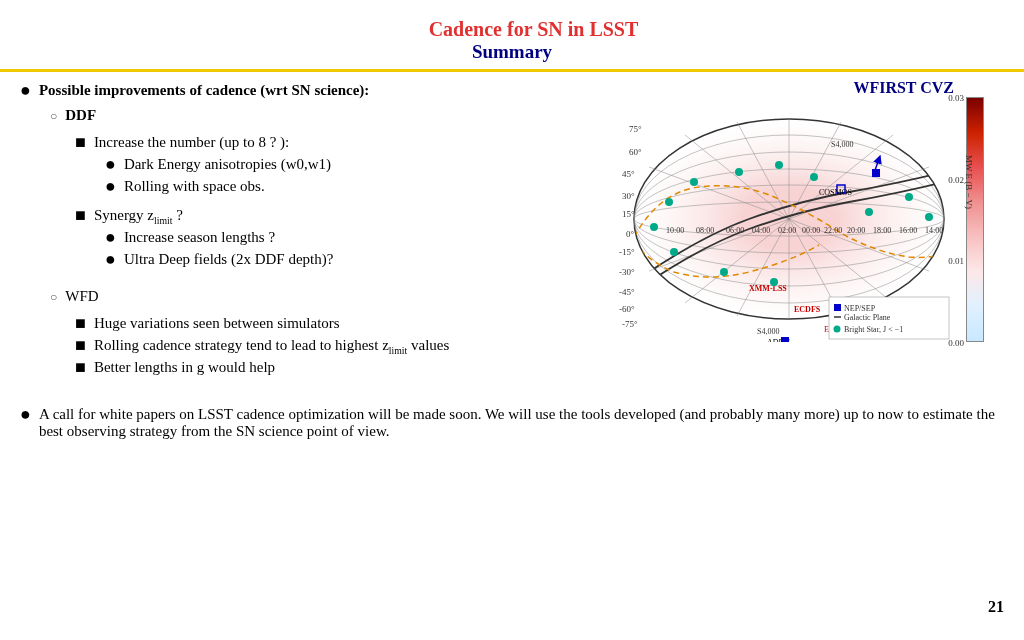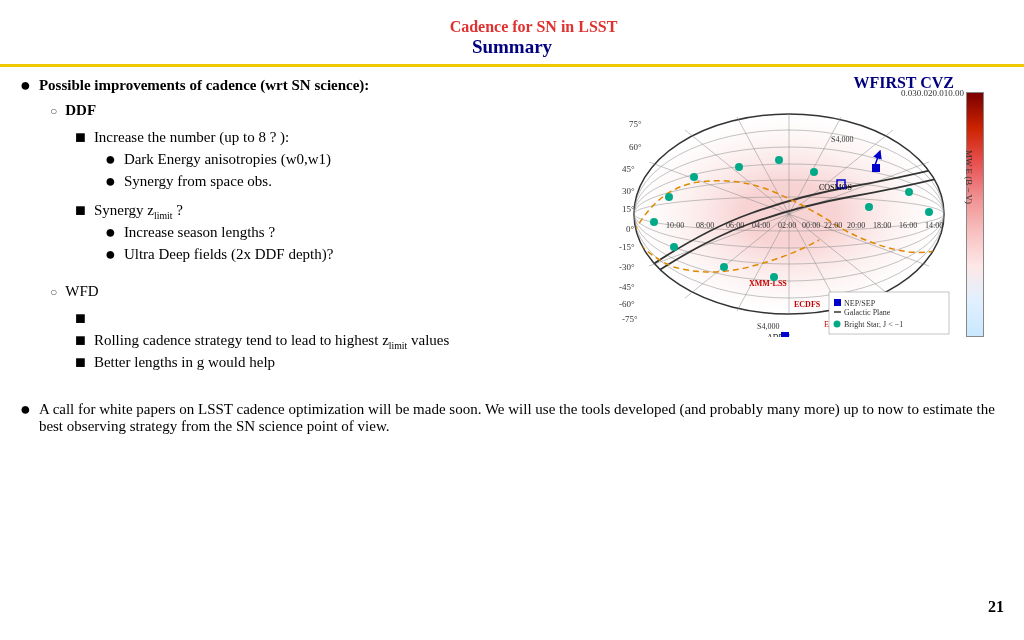--- a/index.html
+++ b/index.html
@@ -14,21 +14,21 @@
       position: relative;
     }
 
     .header {
       text-align: center;
       padding: 18px 0 6px 0;
     }
 
     .title-line1 {
       color: #e03030;
-      font-size: 16px;
+      font-size: 20px;
       font-weight: bold;
       padding-left: 43px;
     }
 
     .title-line2 {
       color: #000080;
       font-size: 19px;
       font-weight: bold;
     }
 
@@ -184,21 +184,21 @@
       <span>Increase the number (up to 8 ? ):</span>
     </div>
 
     <div class="bullet-l4">
       <span class="bullet-marker">●</span>
       <span>Dark Energy anisotropies (w0,w1)</span>
     </div>
 
     <div class="bullet-l4 section-gap">
       <span class="bullet-marker">●</span>
-      <span>Synergy from space obs.</span>
+      <span>Rolling with space obs.</span>
     </div>
 
     <div class="bullet-l3">
       <span class="bullet-marker">■</span>
       <span>
         <span>Synergy z</span><sub>limit</sub><span> ?</span>
       </span>
     </div>
 
     <div class="bullet-l4">
@@ -211,20 +211,21 @@
       <span>Ultra Deep fields (2x DDF depth)?</span>
     </div>
 
     <div class="bullet-l2 section-gap">
       <span class="bullet-marker">○</span>
       <span style="font-weight:normal;">WFD</span>
     </div>
 
     <div class="bullet-l3">
       <span class="bullet-marker">■</span>
+      <span>Huge variations seen between simulators</span>
     </div>
 
     <div class="bullet-l3">
       <span class="bullet-marker">■</span>
       <span>
         <span>Rolling cadence strategy tend to lead to highest z</span><sub>limit</sub><span> values</span>
       </span>
     </div>
 
     <div class="bullet-l3">
@@ -343,21 +344,21 @@
         <line x1="215" y1="220" x2="222" y2="220" stroke="#333" stroke-width="1.5"></line>
         <text x="225" y="223" font-size="8" fill="#333">Galactic Plane</text>
         <circle cx="218" cy="232" r="3.5" fill="#00aa88"></circle>
         <text x="225" y="235" font-size="8" fill="#333">Bright Star, J &lt; −1</text>
       </svg>
 
       <div style="position:absolute; right:0; top:20px; width:18px; height:245px;">
         <div style="width:100%; height:100%; background: linear-gradient(to bottom, #7b0000, #cc2200, #e85050, #f09090, #f8c0c0, #fde8e8, #e0f0ff, #c8e8ff); border: 0.5px solid #888;"></div>
       </div>
 
-      <div style="position:absolute; right:20px; top:16px; font-size:9px; color:#333; display:flex; flex-direction:row; justify-content:space-between; height:255px;">
+      <div style="position:absolute; right:20px; top:16px; font-size:9px; color:#333; display:flex; flex-direction:column; justify-content:space-between; height:255px;">
         <span>0.03</span>
         <span>0.02</span>
         <span>0.01</span>
         <span>0.00</span>
       </div>
 
       <div style="position:absolute; right:-12px; top:100px; font-size:9px; color:#333; transform: rotate(90deg); white-space:nowrap;">MW E (B − V)</div>
 
     </div>
 

